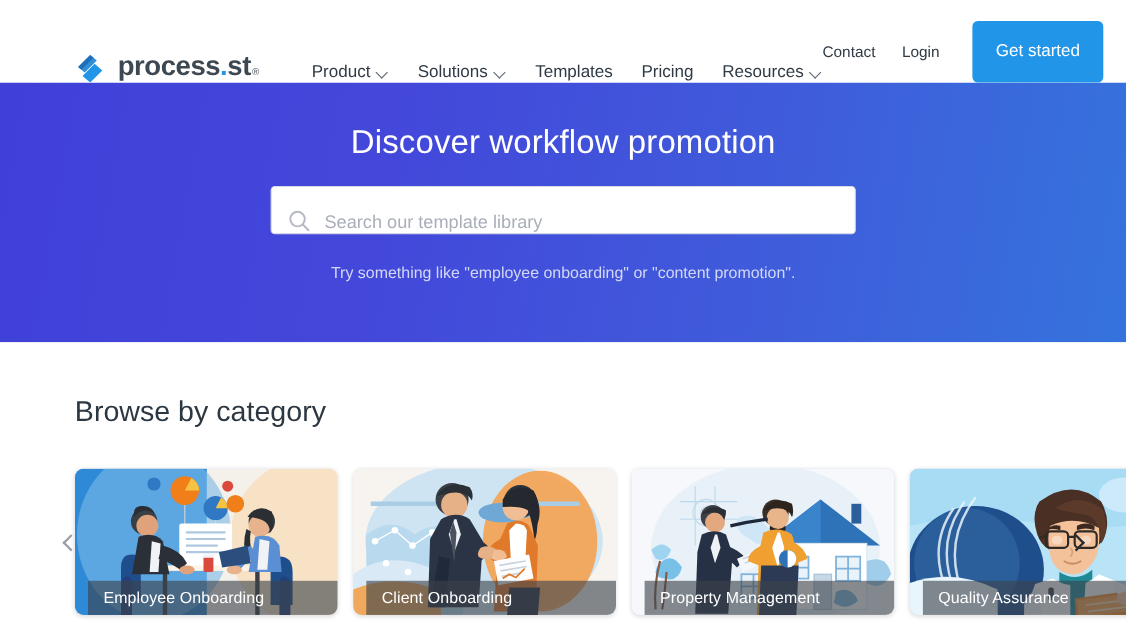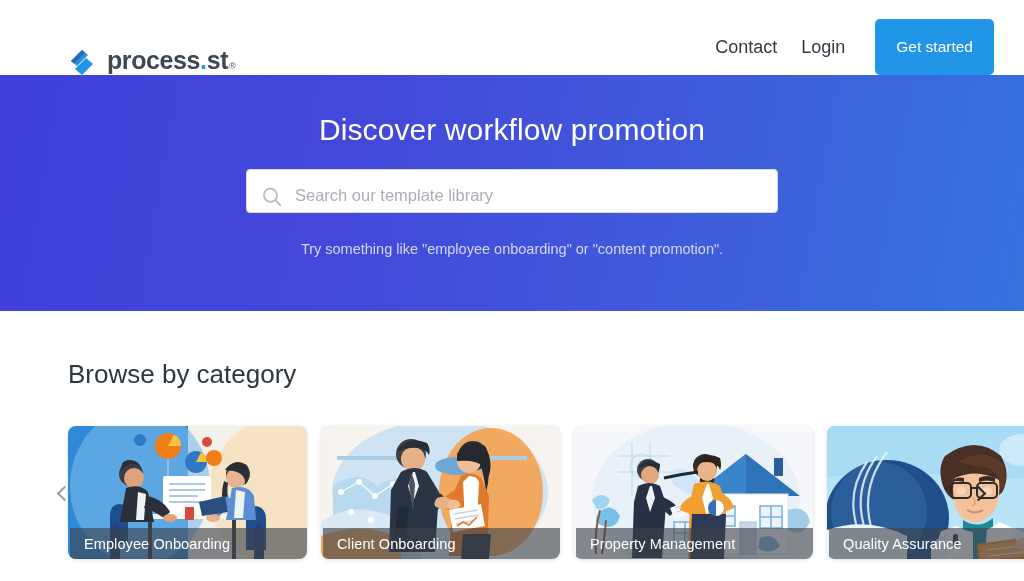--- a/index.html
+++ b/index.html
@@ -75,21 +75,21 @@
     transform: rotate(45deg);
   }
 
   .header-right {
     margin-left: auto;
     display: flex;
     align-items: center;
     gap: 24px;
   }
   .header-link {
-    font-size: 18px;
+    font-size: 14px;
     color: #2f3a44;
     cursor: pointer;
     white-space: nowrap;
   }
   .btn-primary {
     background: #2196e8;
     color: #ffffff;
     font-size: 15.5px;
     border: none;
     border-radius: 5px;
@@ -116,22 +116,22 @@
     letter-spacing: 0.1px;
   }
   .search-wrap {
     margin-top: 22px;
     width: 532px;
     height: 44px;
     background: #ffffff;
     border: 1px solid #d6dae4;
     border-radius: 4px;
     display: flex;
-    align-items: flex-start;
-    padding: 16px 14px;
+    align-items: flex-end;
+    padding: 0 14px;
   }
   .search-icon { width: 22px; height: 22px; flex: none; margin-right: 12px; }
   .search-input {
     flex: 1;
     border: none;
     outline: none;
     font-size: 16.5px;
     color: #3d4852;
     font-family: inherit;
     background: transparent;
@@ -188,21 +188,21 @@
     border-radius: 8px;
     overflow: hidden;
     position: relative;
     box-shadow: 0 1px 4px rgba(0,0,0,0.13);
     cursor: pointer;
     background: #e9edf2;
   }
   .card-art { position: absolute; inset: 0; }
   .card-label {
     position: absolute;
-    left: 2px; right: 0; bottom: 0;
+    left: 12px; right: 0; bottom: 0;
     height: 31px;
     background: rgba(60,66,74,0.62);
     color: #ffffff;
     font-size: 14.5px;
     display: flex;
     align-items: center;
     padding-left: 14px;
     letter-spacing: 0.1px;
   }
 </style>
@@ -220,20 +220,40 @@
       </svg>
     </span>
     <span class="logo-word">
       <span>process</span>
         <span class="logo-dot">.</span>
         <span class="logo-st">st</span>
         <span class="logo-reg">®</span>
     </span>
   </div>
 
+  <nav class="nav">
+    <div class="nav-item">
+      <span>Product</span>
+      <span class="chev"></span>
+    </div>
+    <div class="nav-item">
+      <span>Solutions</span>
+      <span class="chev"></span>
+    </div>
+    <div class="nav-item">
+      <span>Templates</span>
+    </div>
+    <div class="nav-item">
+      <span>Pricing</span>
+    </div>
+    <div class="nav-item">
+      <span>Resources</span>
+      <span class="chev"></span>
+    </div>
+  </nav>
 
   <div class="header-right">
     <span class="header-link">Contact</span>
     <span class="header-link">Login</span>
     <button class="btn-primary">Get started</button>
   </div>
 </div>
 
 <section class="hero">
   <h1 class="hero-title">Discover workflow promotion</h1>

